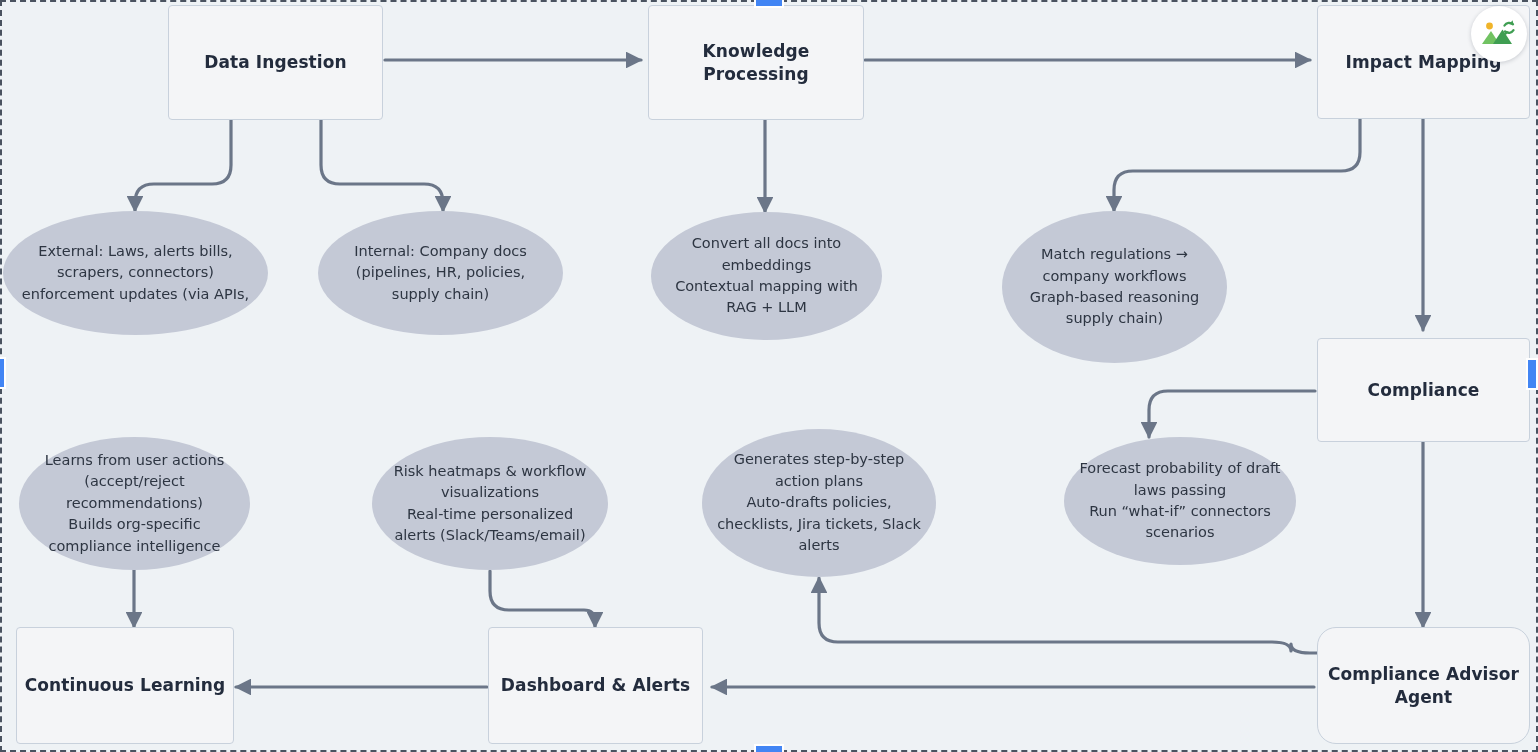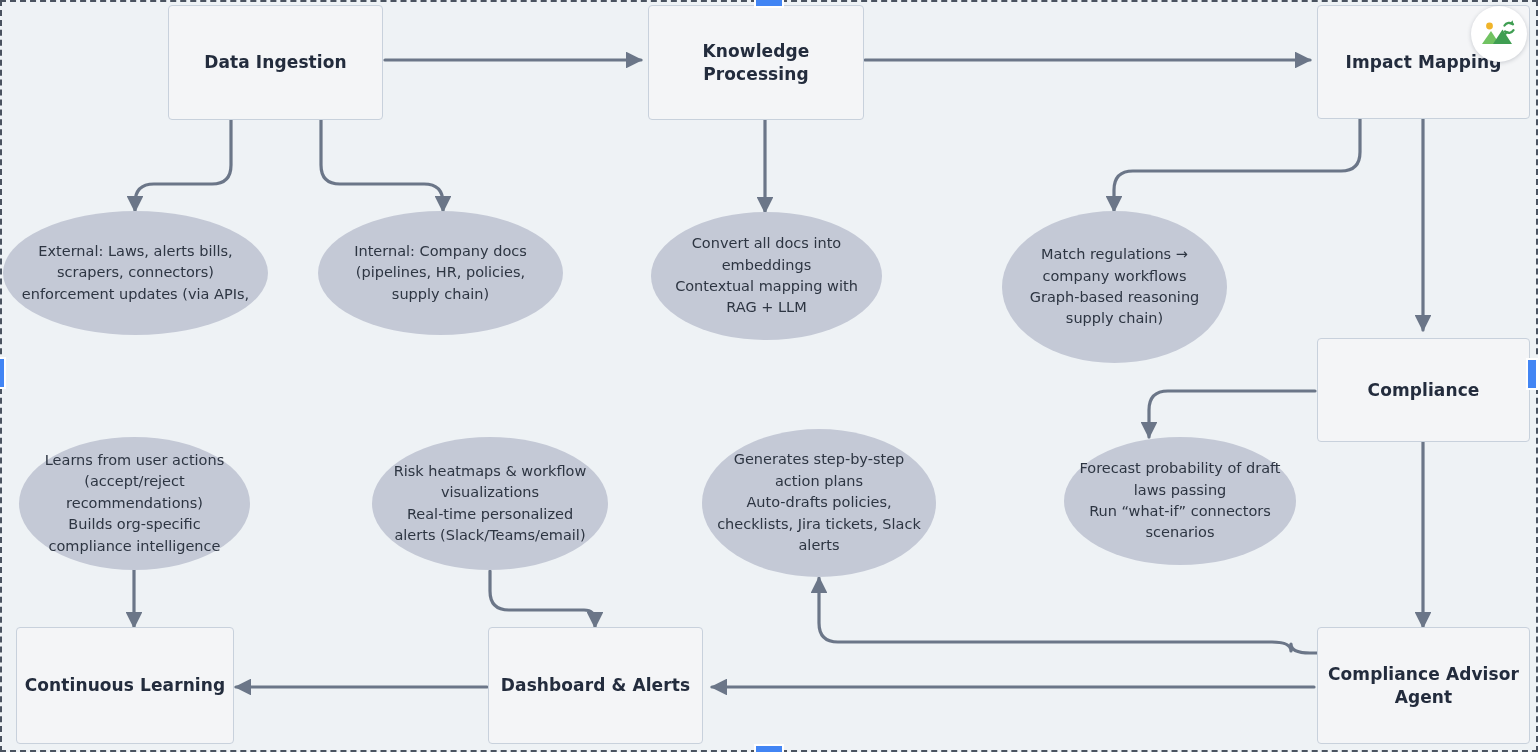--- a/index.html
+++ b/index.html
@@ -207,21 +207,21 @@
 </div>
 
 <div class="node box" style="left:16px;top:627px;width:218px;height:117px;">
   <span>Continuous Learning</span>
 </div>
 
 <div class="node box" style="left:488px;top:627px;width:215px;height:117px;">
   <span>Dashboard &amp; Alerts</span>
 </div>
 
-<div class="node box" style="left:1317px;top:627px;width:213px;height:117px;">
+<div class="node box" style="left:1317px;top:627px;width:213px;height:117px;border-radius:19px;">
   <div>
     <div>Compliance Advisor</div>
     <div>Agent</div>
   </div>
 </div>
 
 <div class="badge" style="left:1471px;top:6px;">
   <svg width="36" height="32" viewBox="0 0 36 32">
     <circle cx="8.5" cy="8" r="3.4" fill="#f0b429"></circle>
     <path d="M1 26 L10 13 L18.5 26 Z" fill="#71c262"></path>

